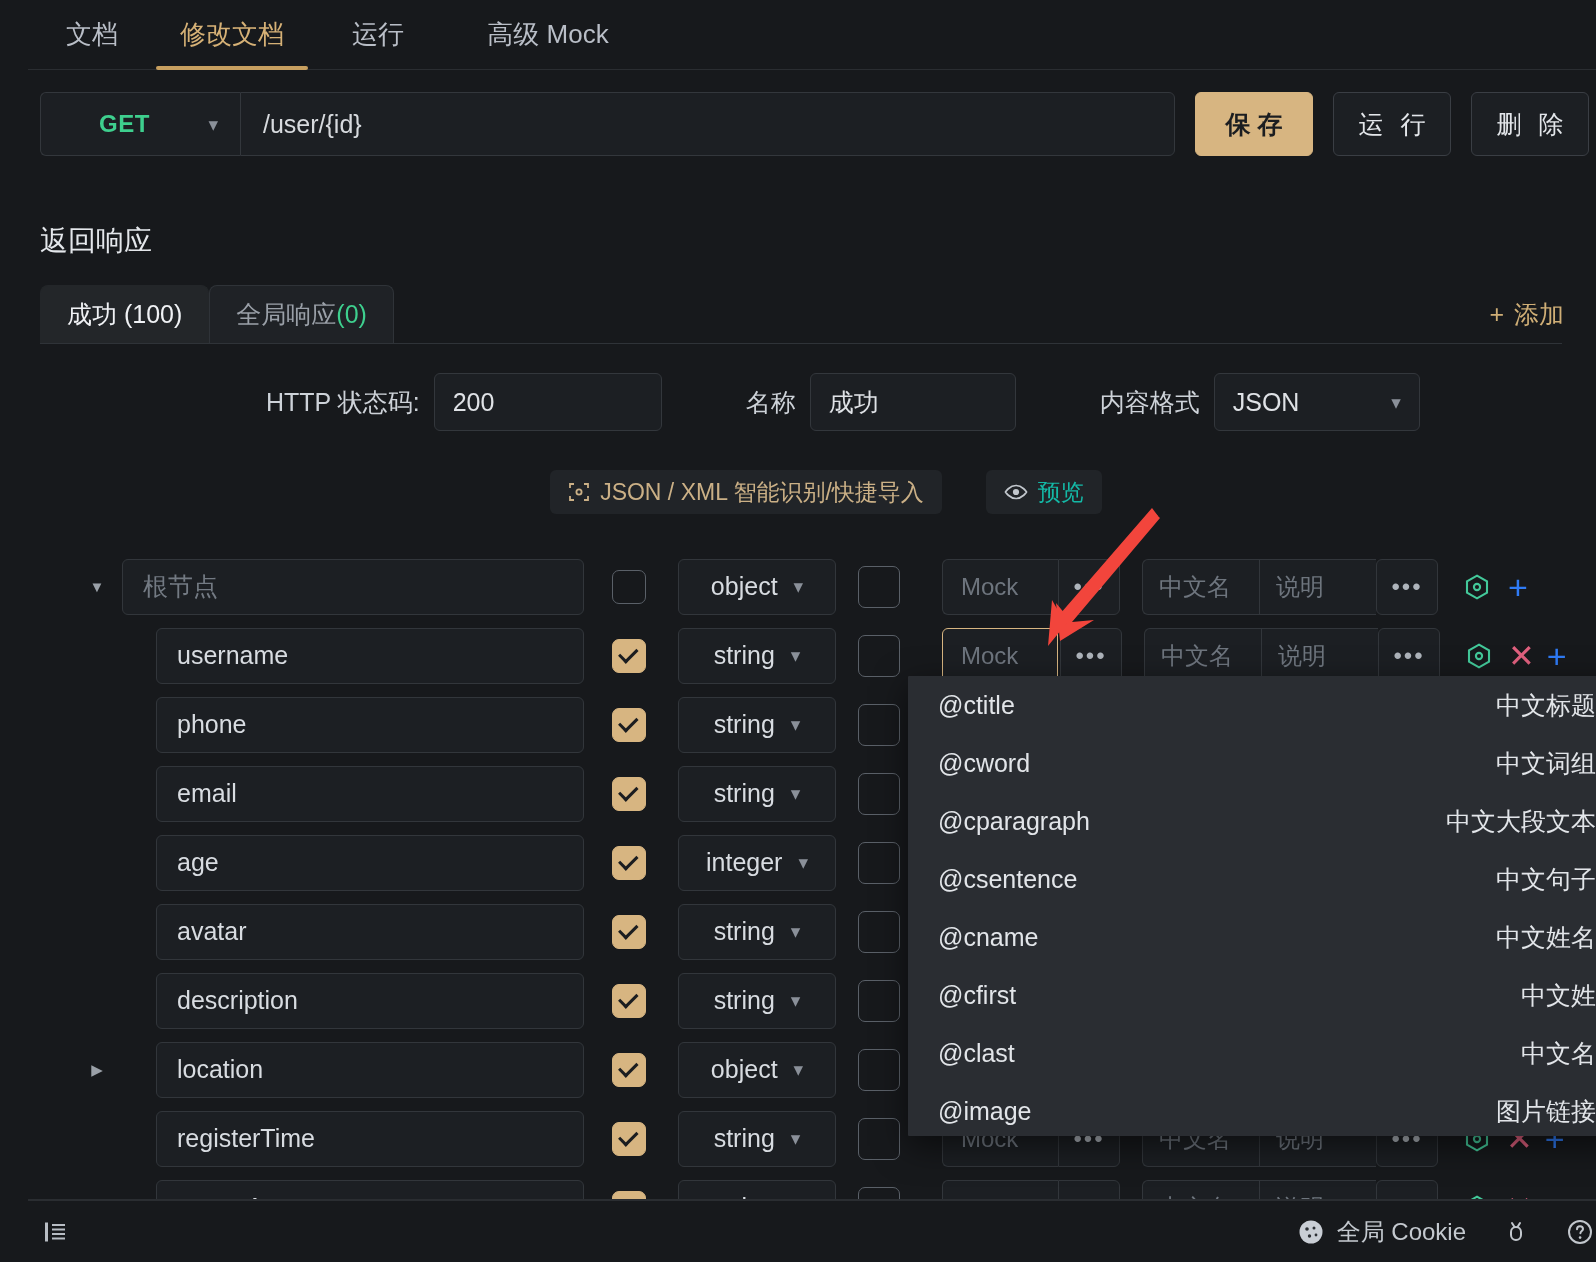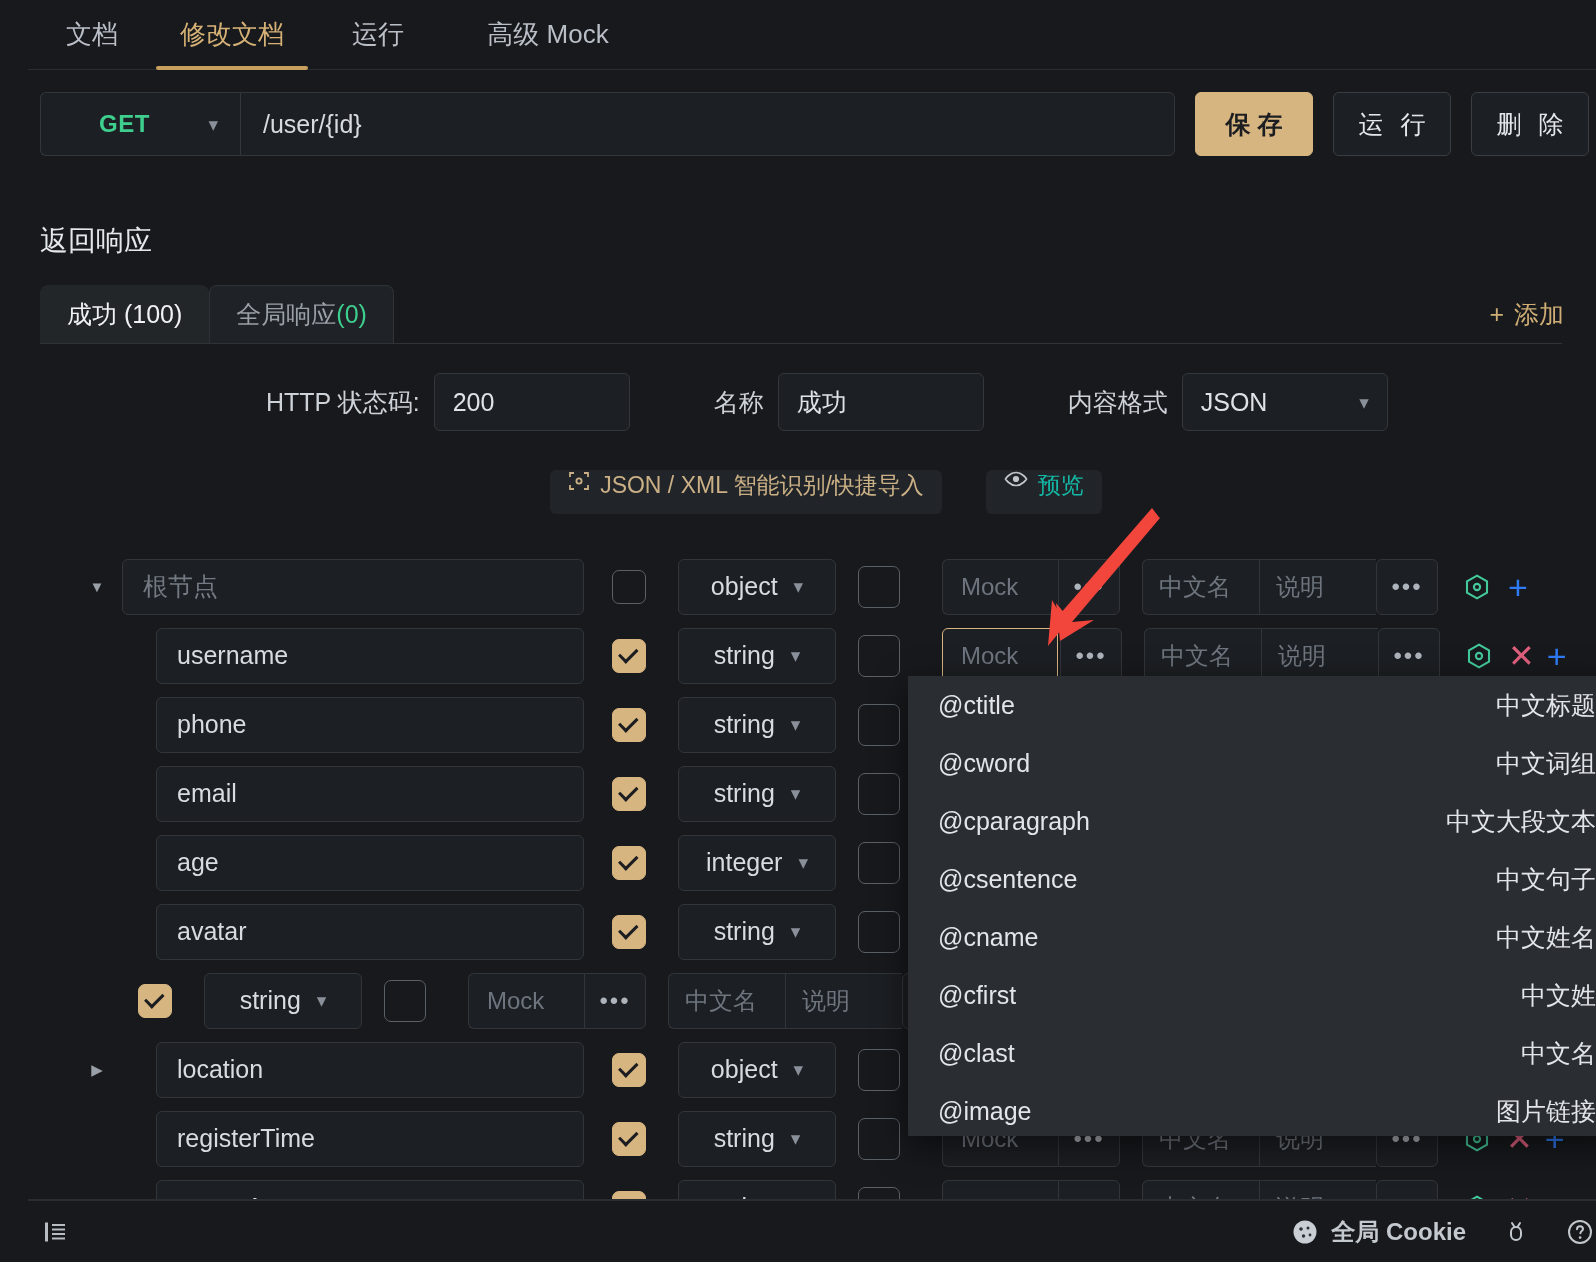--- a/index.html
+++ b/index.html
@@ -107,21 +107,21 @@
     background: #1c1f23; display: flex; align-items: center;
     padding: 0 18px; font-size: 25px; color: #dfe2e6;
   }
   .field.sel { justify-content: space-between; }
 
   
   .tools { position: absolute; top: 470px; left: 0; width: 1596px;
            display: flex; justify-content: center; gap: 44px; }
   .tool-pill {
     height: 44px; background: #212428; border-radius: 6px;
-    display: flex; align-items: flex-start; gap: 10px;
+    display: flex; align-items: center; gap: 10px;
     padding: 0 18px; font-size: 23px; color: #cbb086; cursor: pointer;
   }
   .tool-pill.plain { color: #14b8a6; }
 
   
   .tree { position: absolute; left: 0; top: 552px; width: 1596px; }
   .trow { position: relative; height: 69px; display: flex; align-items: center; }
   .caret {
     width: 26px; text-align: center; font-size: 15px; color: #9aa0a8;
     cursor: pointer; flex: 0 0 26px;
@@ -201,21 +201,21 @@
   .arrow { position: absolute; left: 980px; top: 500px; z-index: 60; pointer-events: none; }
 
   
   .bottombar {
     position: absolute; left: 0; bottom: 0; width: 1596px; height: 62px;
     background: #17191c; border-top: 1px solid #2a2d31;
     display: flex; align-items: center; z-index: 70;
   }
   .bb-left { margin-left: 14px; display: flex; align-items: center; }
   .bb-right { margin-left: auto; display: flex; align-items: center; gap: 36px; margin-right: 30px; }
-  .bb-cookie { display: flex; align-items: center; gap: 12px; font-size: 24px; color: #c4c9cf; cursor: pointer; font-weight: bold; }
+  .bb-cookie { display: flex; align-items: center; gap: 12px; font-size: 24px; color: #c4c9cf; cursor: pointer; }
   .mask-bottom {
     position: absolute; left: 0; bottom: 62px; width: 1596px; height: 1px; background: #2a2d31; z-index: 69;
   }
 </style>
 </head>
 <body>
 
 <div id="root">
 
   <div class="tabbar">
@@ -250,21 +250,21 @@
     </div>
   </div>
   <div class="add-btn">
     <span>+</span>
     <span>添加</span>
   </div>
   <div class="panel-divider"></div>
 
   <div class="meta">
     <span class="meta-label" style="margin-left:238px">HTTP 状态码:</span>
-    <div class="field" style="width:196px; margin-left:14px">
+    <div class="field" style="width:228px; margin-left:14px">
       <span>200</span>
     </div>
     <span class="meta-label" style="margin-left:84px">名称</span>
     <div class="field" style="width:206px; margin-left:14px">
       <span>成功</span>
     </div>
     <span class="meta-label" style="margin-left:84px">内容格式</span>
     <div class="field sel" style="width:206px; margin-left:14px">
       <span>JSON</span>
       <span class="chev">▾</span>
@@ -497,20 +497,23 @@
             <svg width="30" height="30" viewBox="0 0 30 30">
   <path d="M15 3.6 25 9.3v11.4L15 26.4 5 20.7V9.3Z" fill="none" stroke="#43c99a" stroke-width="2.1"></path>
   <circle cx="15" cy="15" r="3.1" fill="none" stroke="#43c99a" stroke-width="2.1"></circle>
             </svg>
           </div>
     <div class="icn xmark" style="margin-left:14px">✕</div>
     <div class="icn plus" style="margin-left:12px">+</div>
   </div>
   <div class="trow">
     <div class="caret" style="margin-left:56px"></div>
+    <div class="name-in" style="width:428px; margin-left:46px">
+      <span>description</span>
+    </div>
     <div class="cb on" style="margin-left:28px"></div>
     <div class="type-sel" style="margin-left:32px">
       <span>string</span>
       <span class="chev">▾</span>
     </div>
     <div class="req-box" style="margin-left:22px"></div>
     <div class="mock-in" style="margin-left:42px">
       <span>Mock</span>
     </div>
     <div class="dots-btn">

